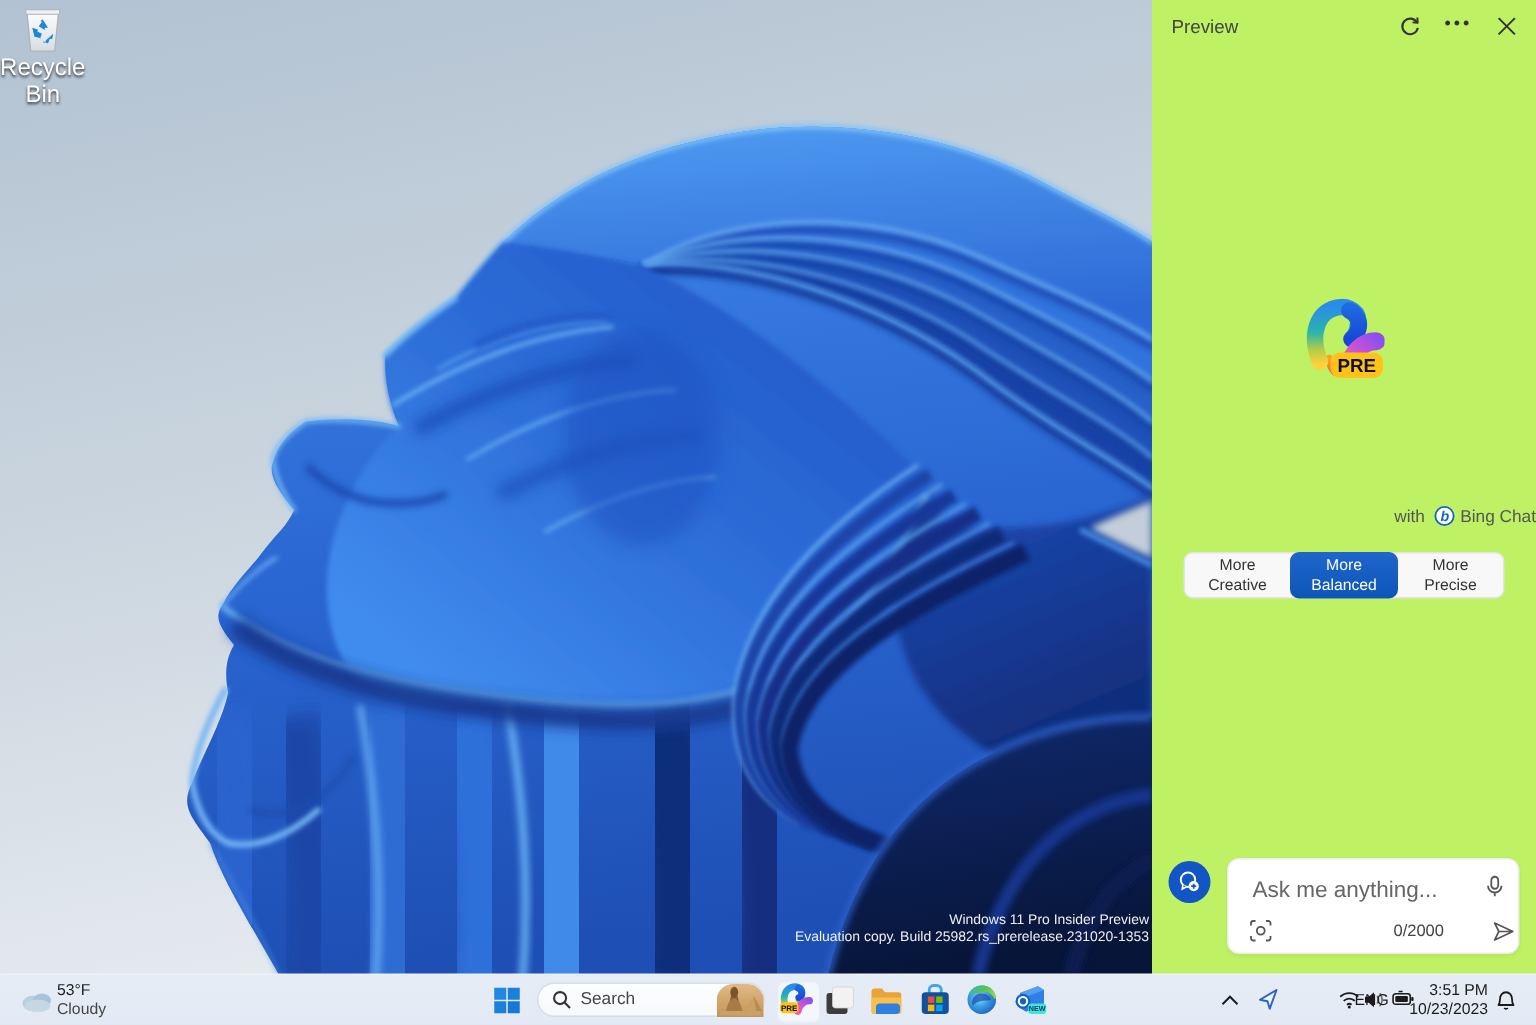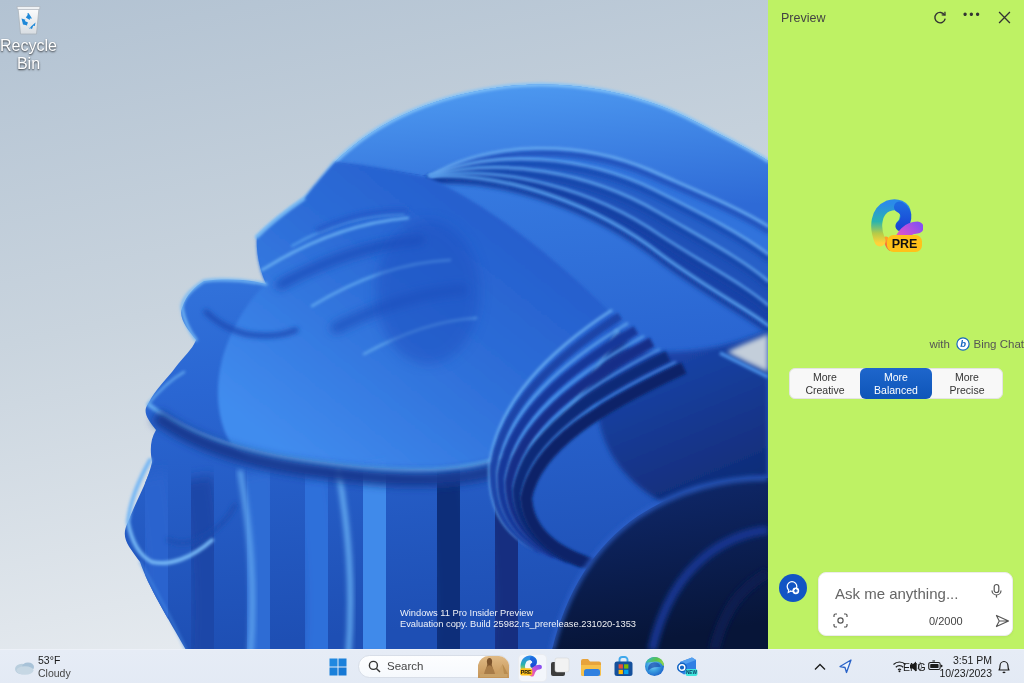--- a/index.html
+++ b/index.html
@@ -355,14 +355,14 @@
       <path d="M3 3 L24 3 L21.5 29 L5.5 29 Z" fill="url(#binG)" stroke="#aab2ba" stroke-width="0.8"></path>
       <path d="M2 1.5 L25 1.5 L24.6 4.5 L2.4 4.5 Z" fill="#eef1f4" stroke="#aab2ba" stroke-width="0.7"></path>
       <g fill="#1e88d8">
         <path d="M13.5 8 L17 13.5 L14.8 13.5 L14.8 15 L10.8 12.5 L13 9.5 L11.8 9 Z"></path>
         <path d="M8 19.5 L6.5 13.5 L10.5 14.8 L9.8 16 L13 17.5 L11.5 21 L12.5 20.5 Z"></path>
         <path d="M16 21.5 L20.5 17.5 L19.8 21 L18.2 20.8 L17 24 L13.5 22.5 L14.5 23.8 Z"></path>
       </g>
     </svg>
     <div class="abs" style="left:0px;top:37px;width:57px;text-align:center;font-size:16px;color:#fff;text-shadow:0 1px 2px rgba(0,0,0,.8);">Recycle Bin</div>
   </div>
-  <div id="wintext" class="abs" style="left:400px;top:608px;width:366px;color:rgba(255,255,255,.93);font-size:9.3px;line-height:11px;">Windows 11 Pro Insider Preview<br>Evaluation copy. Build 25982.rs_prerelease.231020-1353</div>
+  <div id="wintext" class="abs" style="left:400px;top:608px;width:366px;text-align:right;color:rgba(255,255,255,.93);font-size:9.3px;line-height:11px;">Windows 11 Pro Insider Preview<br>Evaluation copy. Build 25982.rs_prerelease.231020-1353</div>
 </div>
 
 </body></html>

